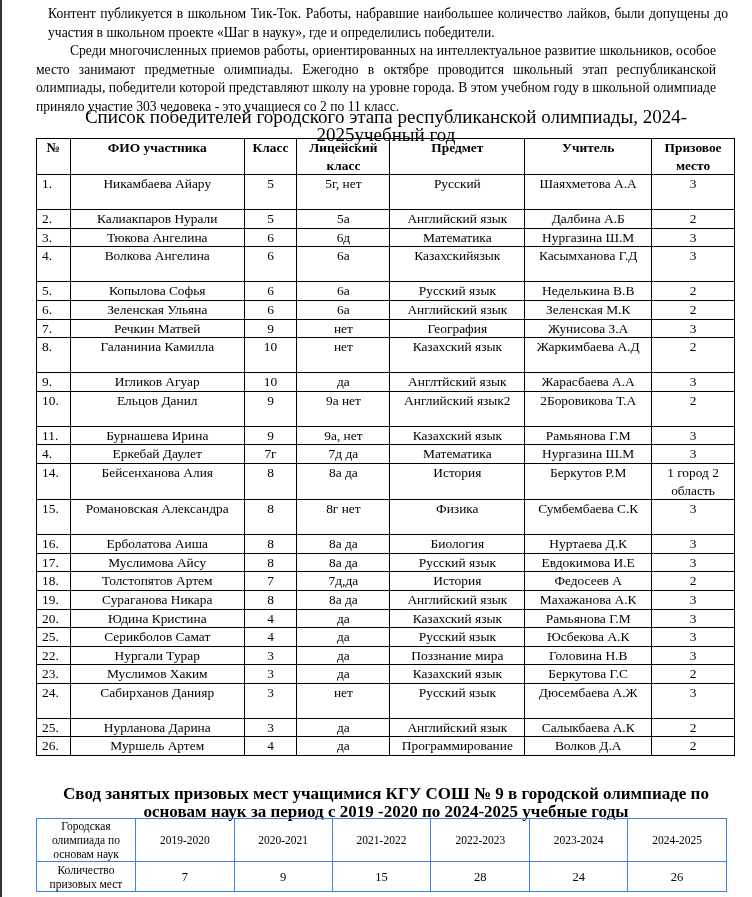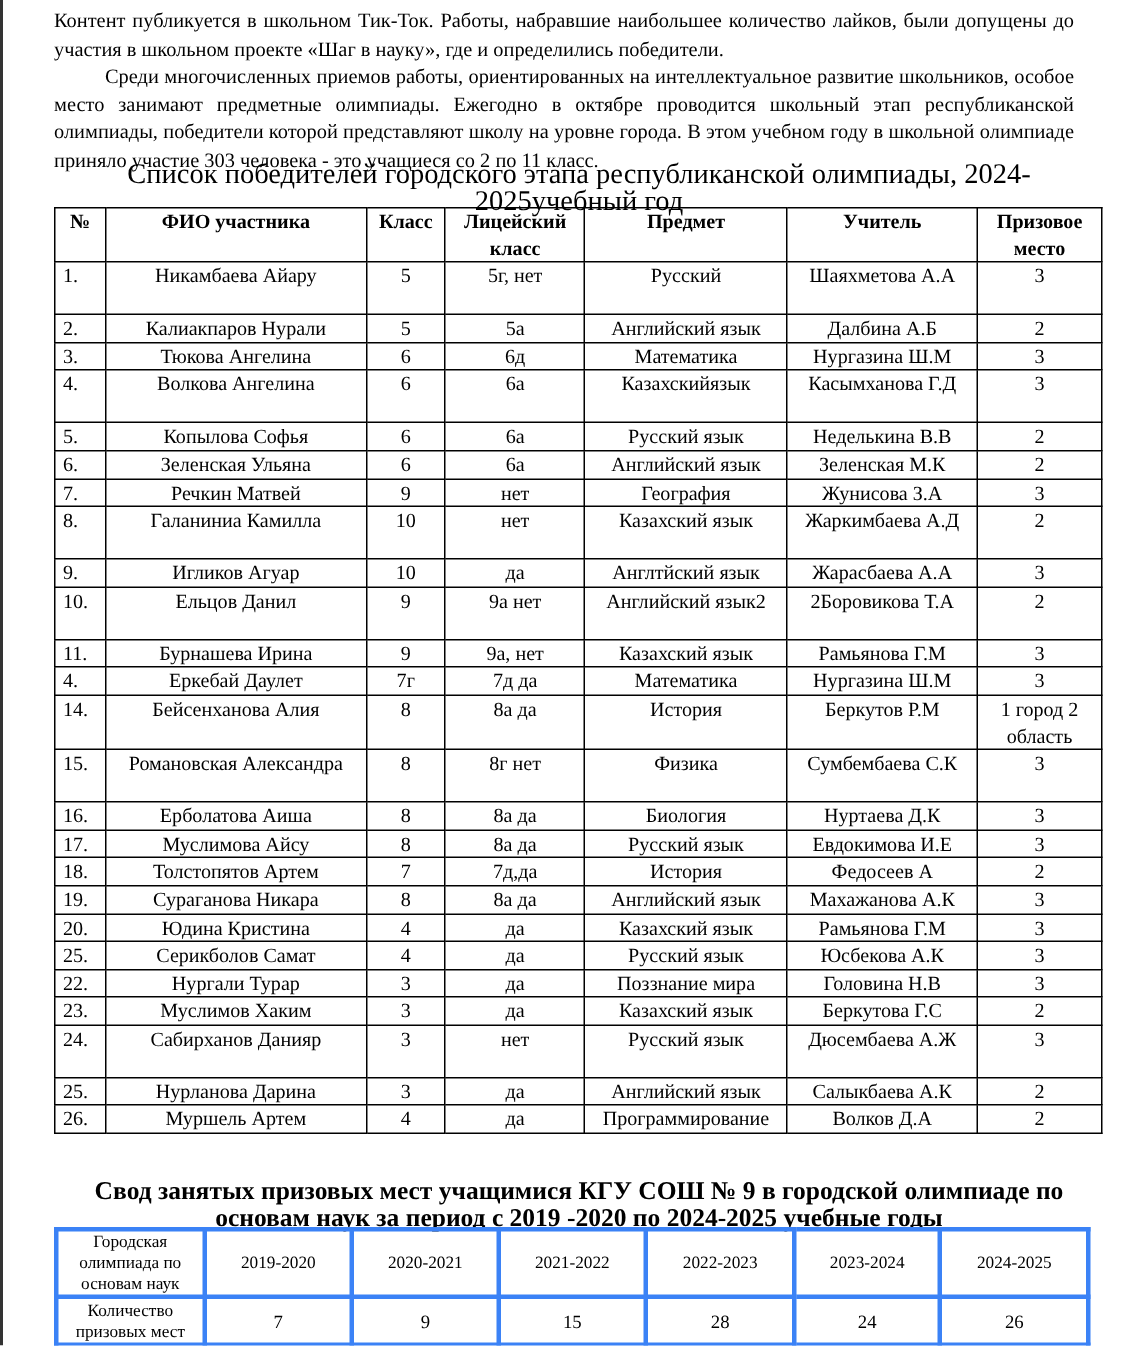--- a/index.html
+++ b/index.html
@@ -6,21 +6,21 @@
   body {
     width: 752px; height: 897px; overflow: hidden; position: relative;
     font-family: "Liberation Serif", serif; color: #000;
   }
   .left-rule { position: absolute; left: 0; top: 0; width: 2px; height: 897px; background: #333; }
   .para {
     position: absolute; left: 36px; width: 680px;
     font-size: 13.6px; line-height: 18.6px; text-align: justify;
     text-align-last: left;
   }
-  .p1 { top: 5px; }
+  .p1 { top: 5px; margin-left: 12px; }
   .p2 { top: 42px; text-indent: 34px; }
   .title1 {
     position: absolute; left: 36px; width: 700px; top: 108px;
     font-size: 19px; font-weight: normal; text-align: center; line-height: 18px;
   }
   table { border-collapse: collapse; position: absolute; }
   .main { left: 36px; top: 138px; width: 699px; font-size: 13.4px; }
   .main td, .main th {
     border: 1px solid #000; padding: 0 2px; vertical-align: top;
     line-height: 17.6px; text-align: center;
@@ -28,21 +28,21 @@
   .main th { font-weight: bold; }
   .main td.num { text-align: left; padding-left: 5px; }
   .main tr.tall td { height: 34px; }
   .main tr.row td { height: 17px; }
   .title2 {
     position: absolute; left: 36px; width: 700px; top: 785px;
     font-size: 17px; font-weight: bold; text-align: center; line-height: 18px;
   }
   .summary { left: 36px; top: 818px; width: 691px; font-size: 11.5px; }
   .summary td {
-    border: 3px solid #3b82f6; text-align: center; vertical-align: middle;
+    border: 1px solid #3b82f6; text-align: center; vertical-align: middle;
     line-height: 14px; padding: 0 2px;
   }
   .summary tr.h td { height: 42px; }
   .summary tr.v td { height: 29px; }
   .summary td.val { font-size: 12.5px; }
 </style>
 </head>
 <body>
 
 <div class="left-rule"></div>

